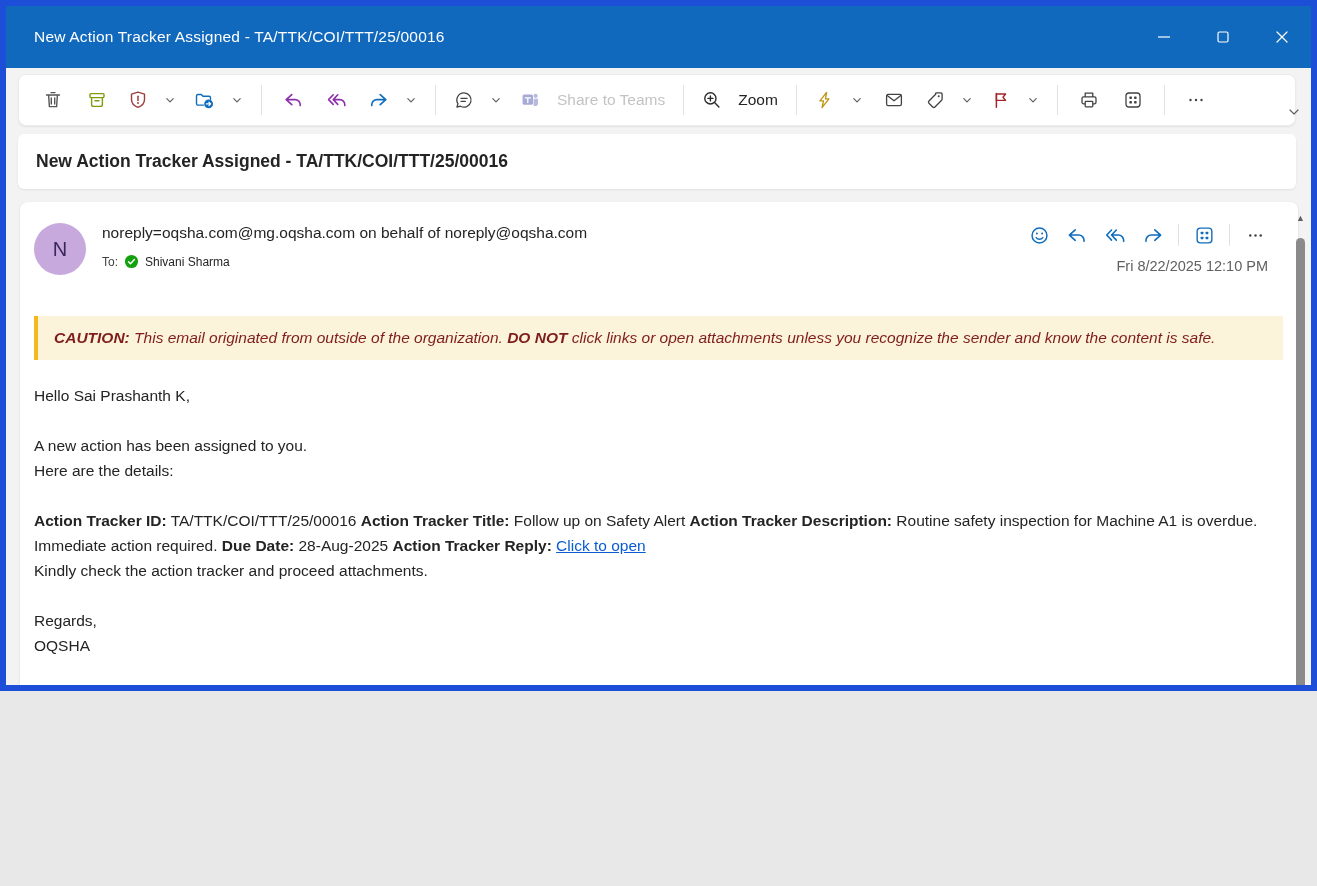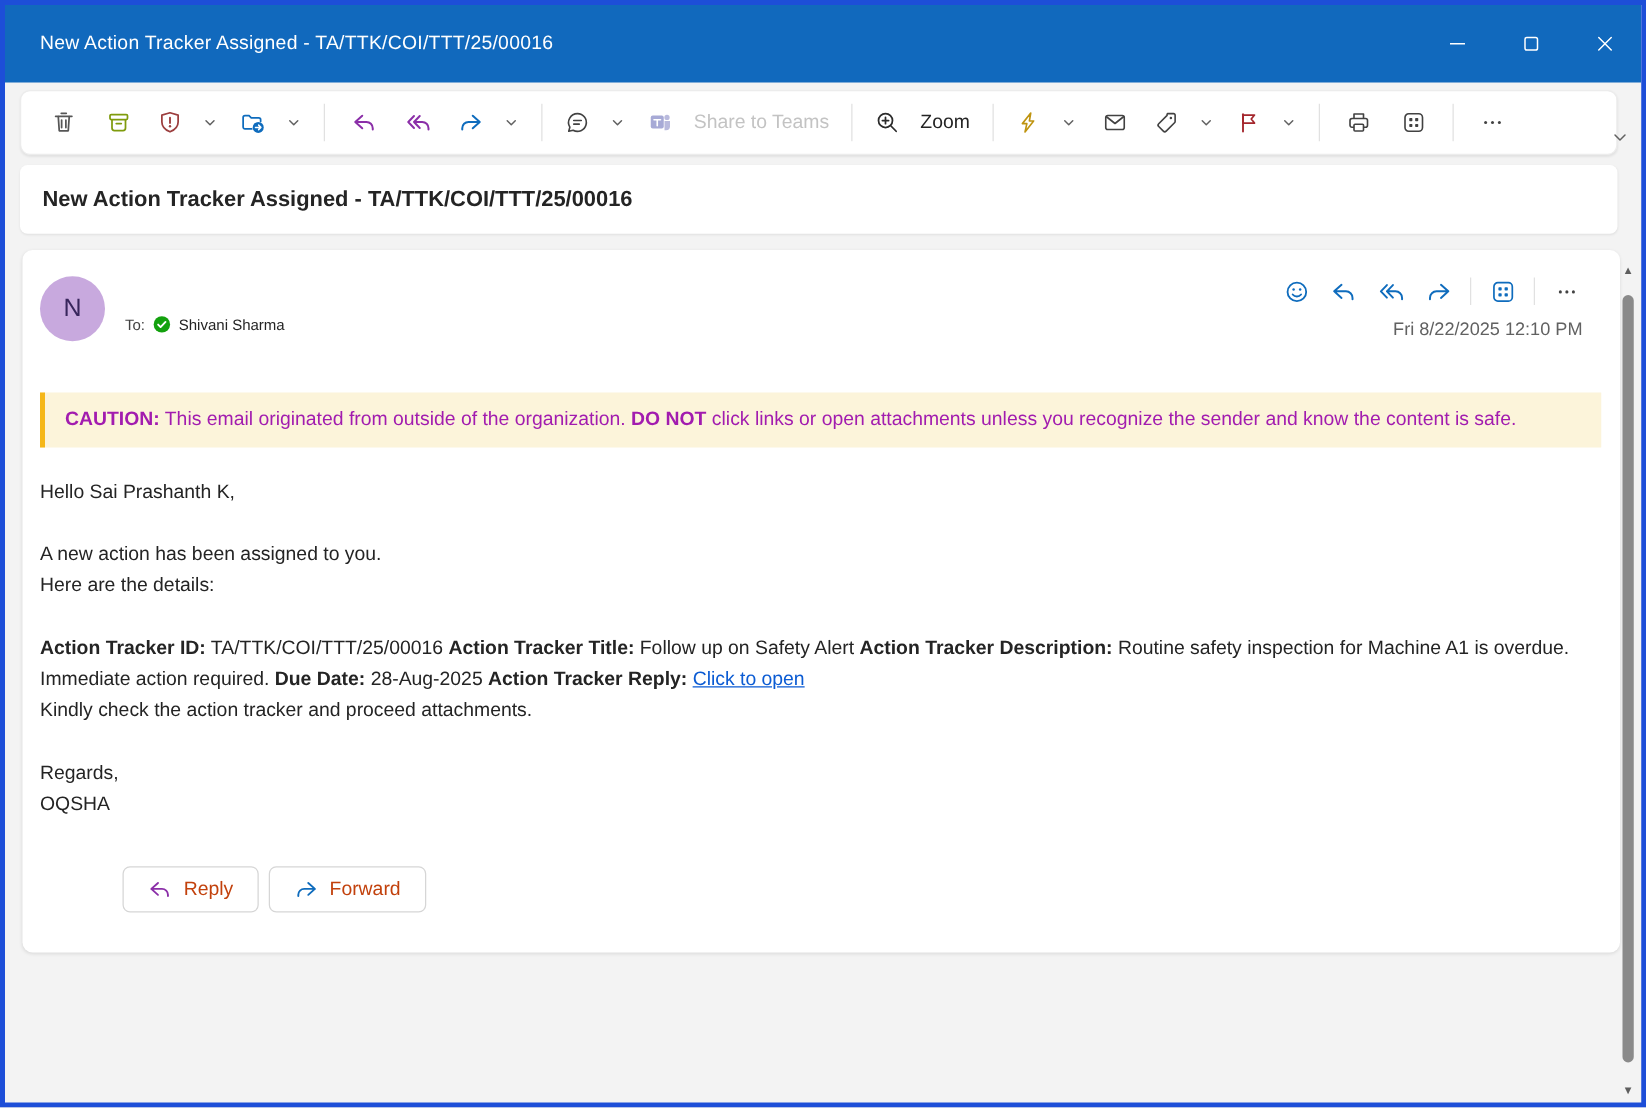--- a/index.html
+++ b/index.html
@@ -1,18 +1,18 @@
 <!DOCTYPE html>
 <html><head>
 <meta charset="utf-8">
 <style>
   * { margin:0; padding:0; box-sizing:border-box; }
   html,body { background:#e8e8e8; font-family:"Liberation Sans", sans-serif; }
-  .window{ position:relative; width:1317px; height:886px; background:#f3f3f3;
-           border:4px solid #1d4ed8; overflow:hidden; }
+  .window{ position:relative; width:1317px; height:691px; background:#f3f3f3;
+           border:6px solid #1d4ed8; overflow:hidden; }
 
   
   .titlebar{ position:absolute; top:0; left:0; right:0; height:62px; background:#1169bd;
              display:flex; align-items:center; }
   .titlebar .title{ margin-left:28px; color:#ffffff; font-size:15.5px; letter-spacing:.2px; }
   .win-controls{ position:absolute; right:0; top:0; height:62px; display:flex; }
   .win-btn{ width:59px; height:62px; display:flex; align-items:center; justify-content:center;
             background:transparent; border:none; cursor:pointer; }
 
   
@@ -46,21 +46,21 @@
             display:flex; align-items:center; gap:6px; }
   .to-line .recipient{ color:#242424; }
   .hdr-icons{ position:absolute; top:18px; right:28px; display:flex; align-items:center; gap:8px; }
   .hdr-btn{ width:30px; height:30px; display:flex; align-items:center; justify-content:center;
             border:none; background:transparent; cursor:pointer; border-radius:4px; }
   .hdr-divider{ width:1px; height:22px; background:#e1e1e1; margin:0 2px; }
   .timestamp{ position:absolute; top:56px; right:30px; font-size:14.5px; color:#616161; }
 
   .caution{ position:absolute; left:14px; top:114px; width:1249px;
             background:#fcf4da; border-left:4px solid #f5b719; padding:9px 14px 10px 16px;
-            font-size:15.5px; line-height:25px; color:#a21caf; }
+            font-size:15.5px; line-height:25px; color:#7f1d1d;font-style:italic; }
 
   .mail-body{ position:absolute; left:14px; top:181px; width:1246px;
               font-size:15.5px; line-height:25px; color:#242424; }
   .mail-body .gap{ height:25px; }
   .mail-body a{ color:#0b5bd3; text-decoration:underline; cursor:pointer;margin-top:11px; }
 
   .footer-actions{ position:absolute; left:80px; top:493px; display:flex; gap:8px; }
   .action-btn{ display:flex; align-items:center; gap:9px; padding:8px 19px; background:#ffffff;
                border:1px solid #d6d6d6; border-radius:6px; font-size:15.5px; color:#c2410c;
                cursor:pointer; font-family:"Liberation Sans",sans-serif; }
@@ -271,20 +271,21 @@
   <div class="subject-card">
     <span class="subject">New Action Tracker Assigned - TA/TTK/COI/TTT/25/00016</span>
   </div>
 
   <div class="message-card">
 
     <div class="avatar">
       <span>N</span>
     </div>
 
+    <div class="sender-line">noreply=oqsha.com@mg.oqsha.com on behalf of noreply@oqsha.com</div>
 
     <div class="to-line">
       <span>To:</span>
       <svg width="15" height="15" viewBox="0 0 16 16">
           <circle cx="8" cy="8" r="7" fill="#13a10e"></circle>
           <path d="M4.8 8.2l2.1 2.1 4.2-4.4" fill="none" stroke="#ffffff" stroke-width="1.6" stroke-linecap="round" stroke-linejoin="round"></path>
         </svg>
       <span class="recipient">Shivani Sharma</span>
     </div>
 

